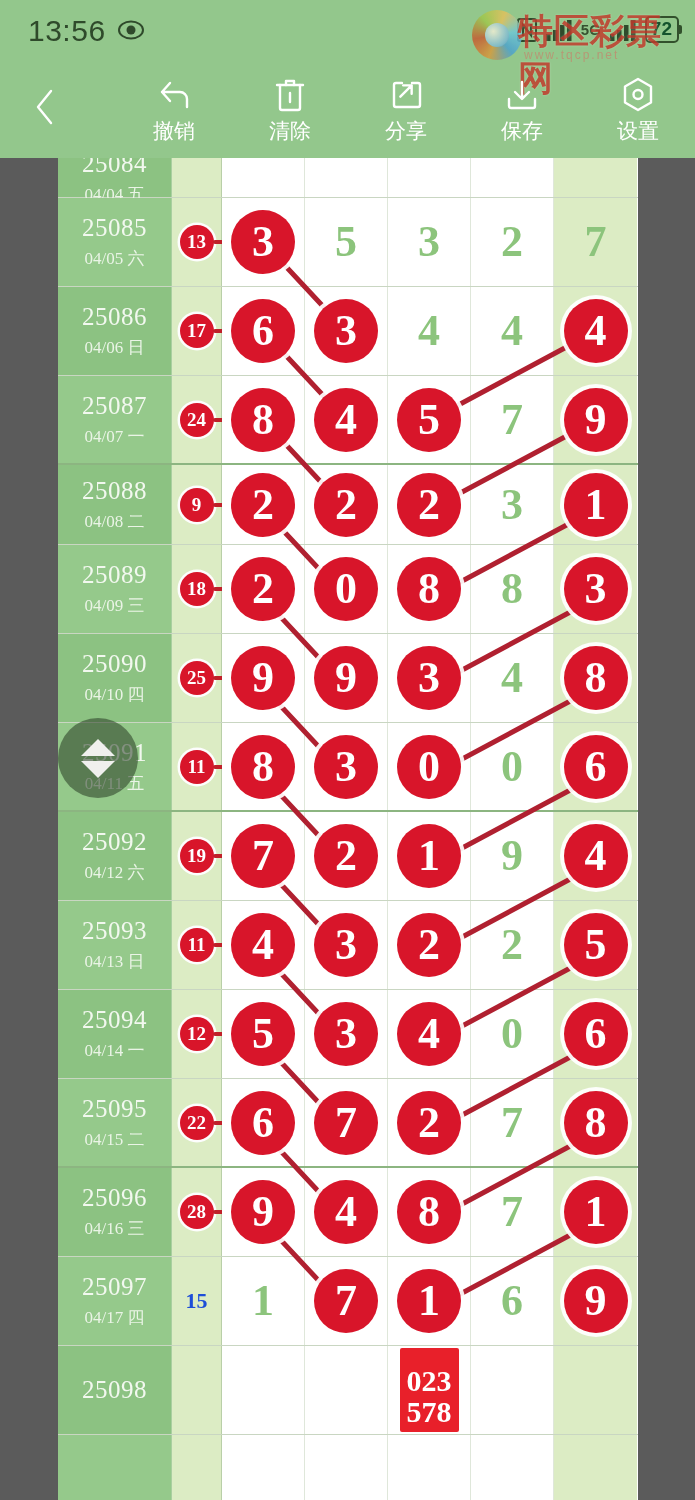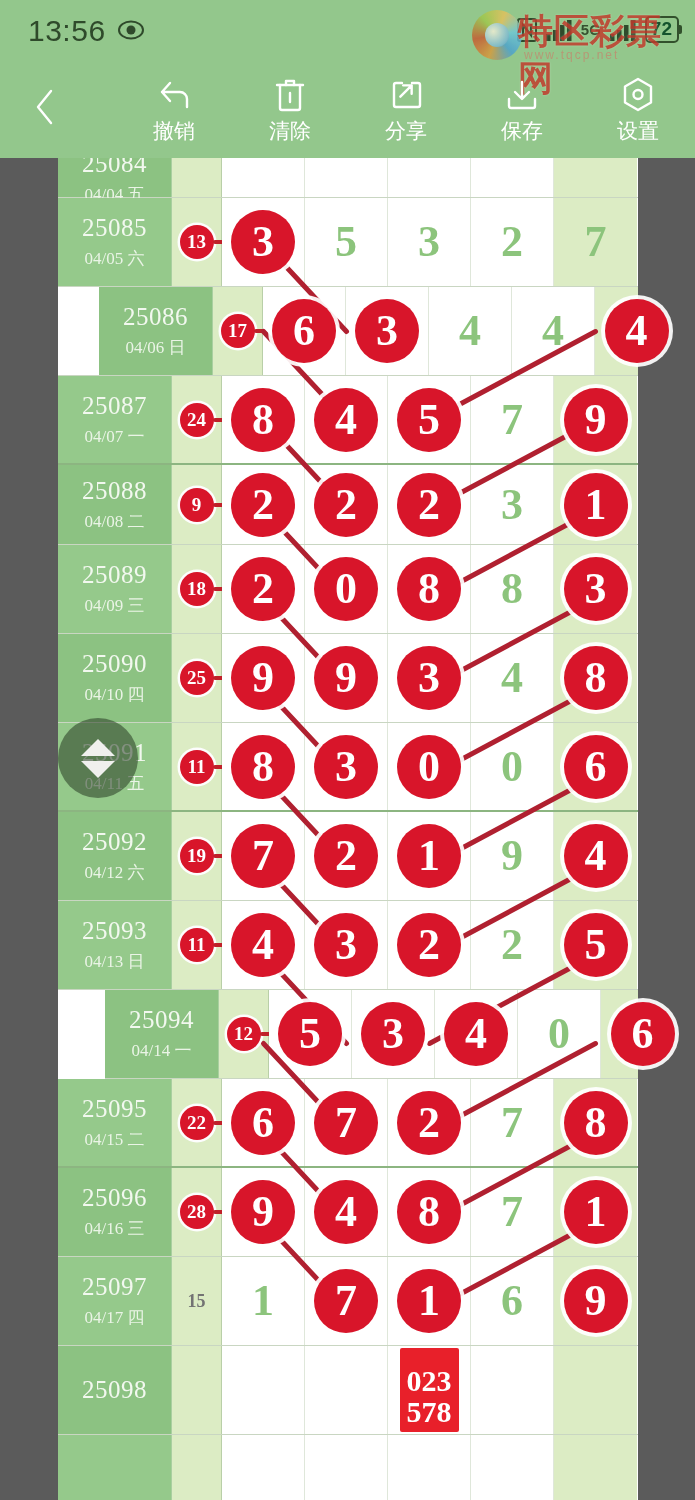--- a/index.html
+++ b/index.html
@@ -126,21 +126,21 @@
   }
   .sum-circle {
     width: 34px; height: 34px; border-radius: 50%;
     background: #d8152a; color: #ffffff;
     display: flex; align-items: center; justify-content: center;
     font-size: 19px; font-weight: bold;
     box-shadow: 0 0 0 2.5px #fdfdfd;
     font-family: "Liberation Serif", serif;
   }
   .sum-plain {
-    font-size: 18px; color: #737373; font-weight: bold;
+    font-size: 22px; color: #1d4ed8; font-weight: bold;
     font-family: "Liberation Serif", serif;
   }
   .sum-dash {
     position: absolute; right: -6px; top: 50%; margin-top: -2px;
     width: 14px; height: 4px; background: #c0202a; border-radius: 2px;
   }
   .cell {
     width: 83px; flex: 0 0 83px; background: #ffffff;
     display: flex; align-items: center; justify-content: center;
     border-right: 1px solid #dfe7da; position: relative;
@@ -351,21 +351,21 @@
           <div class="cell">
             <div class="plain">3</div>
           </div>
           <div class="cell">
             <div class="plain">2</div>
           </div>
           <div class="cell tail">
             <div class="plain">7</div>
           </div>
         </div>
-        <div class="row" style="height: 89px; padding-left: 41px;">
+        <div class="row" style="height: 89px;">
           <div class="c-label">
             <div class="period">25086</div>
             <div class="dateline">04/06 日</div>
           </div>
           <div class="c-sum">
             <div class="sum-circle">17</div>
             <div class="sum-dash"></div>
           </div>
           <div class="cell">
             <div class="ball">6</div>
@@ -551,21 +551,21 @@
           <div class="cell">
             <div class="ball">2</div>
           </div>
           <div class="cell">
             <div class="plain">2</div>
           </div>
           <div class="cell tail">
             <div class="ball">5</div>
           </div>
         </div>
-        <div class="row" style="height: 89px; margin-left: 47px;">
+        <div class="row" style="height: 89px;">
           <div class="c-label">
             <div class="period">25094</div>
             <div class="dateline">04/14 一</div>
           </div>
           <div class="c-sum">
             <div class="sum-circle">12</div>
             <div class="sum-dash"></div>
           </div>
           <div class="cell">
             <div class="ball">5</div>

